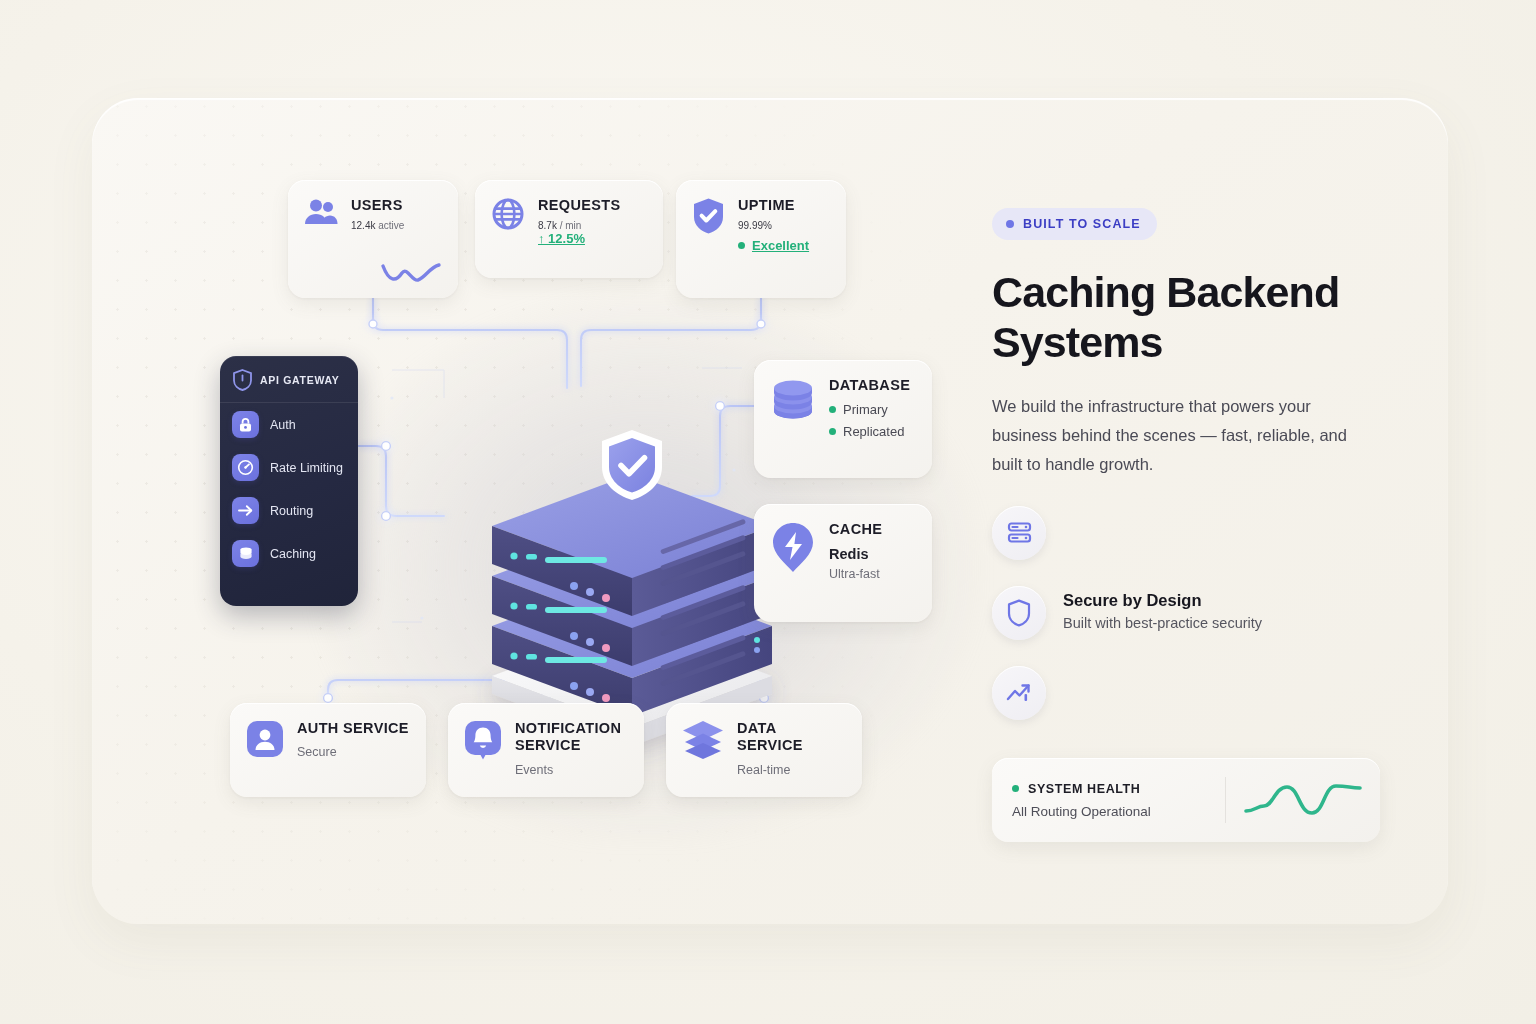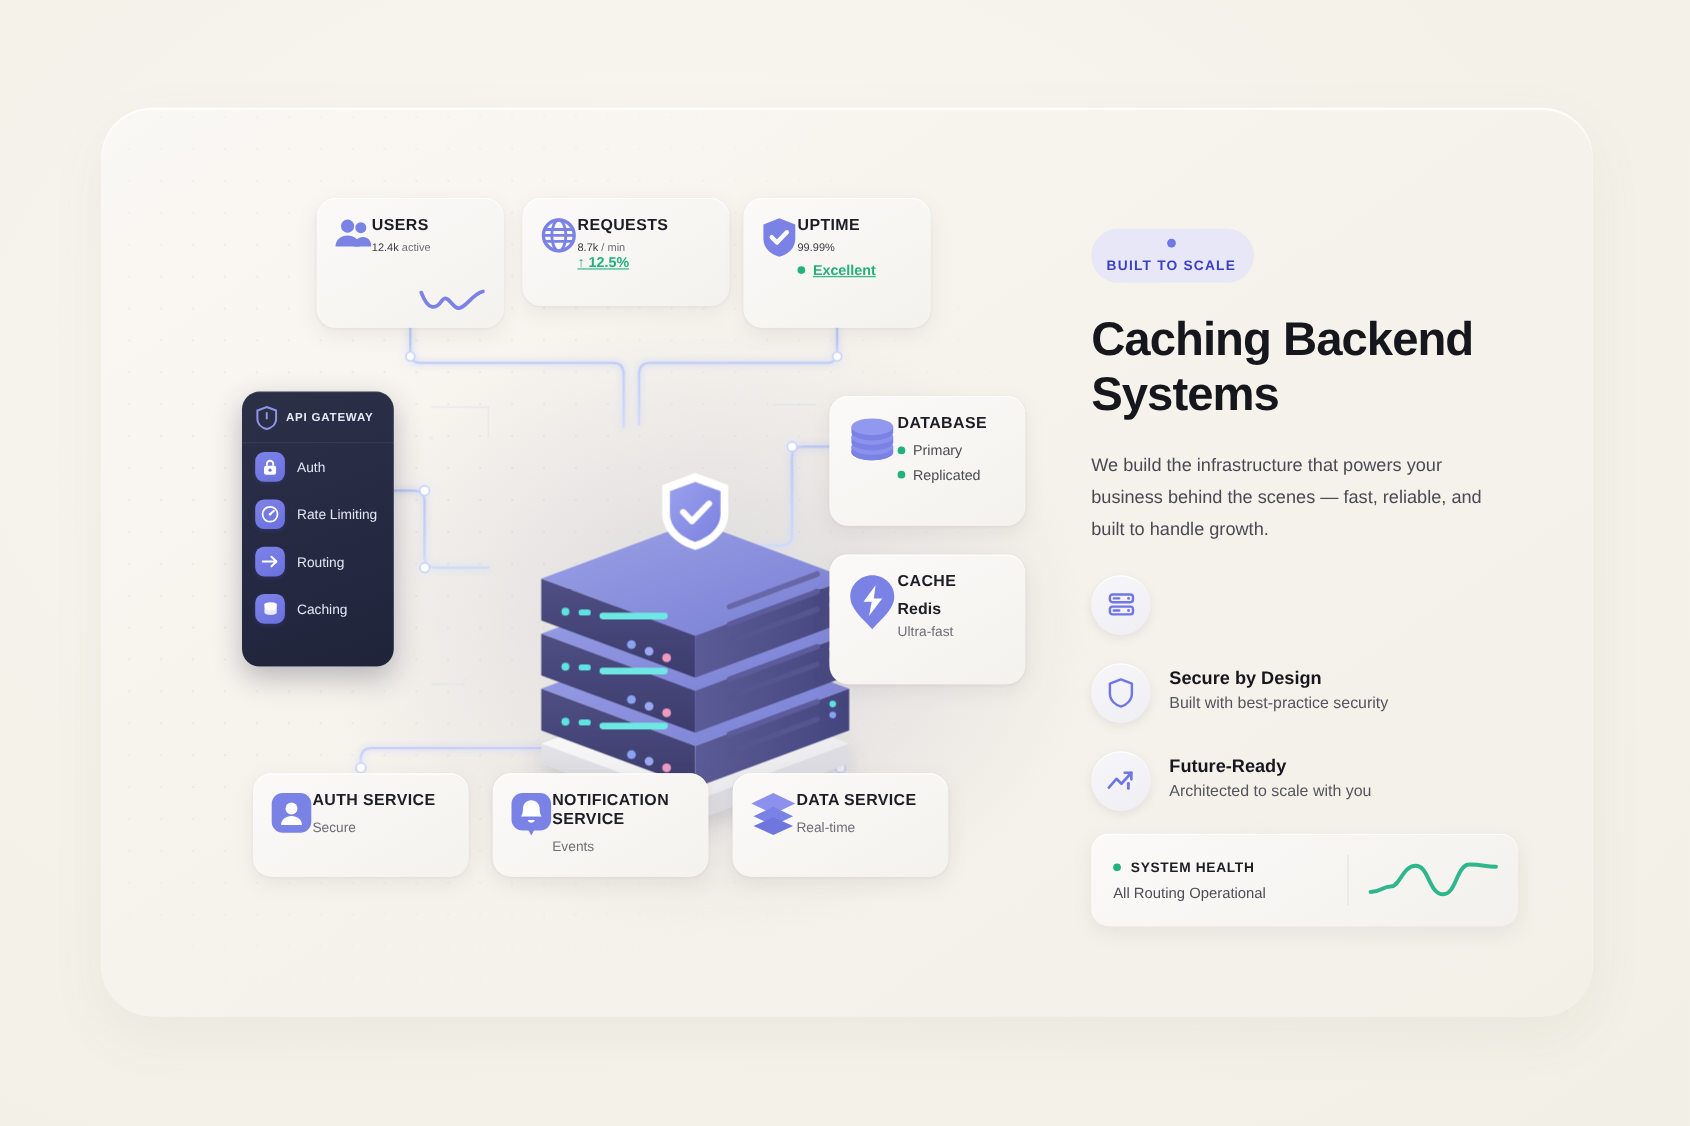--- a/index.html
+++ b/index.html
@@ -45,21 +45,21 @@
 
   
   .card {
     position: absolute;
     background: linear-gradient(150deg, #fbfaf8 0%, #f4f2ee 100%);
     border-radius: 17px;
     box-shadow: 0 1px 0 rgba(255,255,255,.95) inset,
                 0 6px 18px rgba(110,105,95,.10),
                 0 1px 3px rgba(110,105,95,.07);
   }
-  .card-inner { display: flex; align-items: flex-start; padding: 17px 16px; }
+  .card-inner { display: flex; align-items: flex-start; gap: 13px; padding: 17px 16px; }
   .ctitle {
     font-size: 14.5px; font-weight: 700; color: #1d1d28;
     letter-spacing: .35px; line-height: 1.2;
   }
   .csub { font-size: 10px; color: #3a3a44; margin-top: 6px; }
   .csub .dim { color: #6e6e78; }
   .cmeta { font-size: 12.5px; color: #6e6e78; margin-top: 5px; }
   .green { color: #23b07a; font-size: 13px; font-weight: 600; text-decoration: underline; }
   .gdot { width: 7px; height: 7px; border-radius: 50%; background: #23b07a; display: inline-block; }
 
@@ -104,21 +104,21 @@
   }
   .gw-lbl { font-size: 12.5px; color: #e3e5f2; }
 
   
   #server { position: absolute; left: 360px; top: 330px; width: 360px; height: 330px; }
 
   
   #right { position: absolute; left: 900px; top: 110px; width: 400px; }
   #badge {
     display: inline-flex; align-items: center; gap: 9px;
-    background: #e7e7f7; border-radius: 999px; padding: 9px 16px 9px 14px; flex-direction: column;
+    background: #e7e7f7; border-radius: 999px; padding: 9px 16px 9px 14px;
   }
   #badge .bdot { width: 8px; height: 8px; border-radius: 50%; background: #6f76e6; }
   #badge .btxt { font-size: 12.5px; font-weight: 700; letter-spacing: 1.1px; color: #3c3ec4; }
   h1#headline {
     font-size: 43px; line-height: 1.16; font-weight: 700;
     color: #16161d; letter-spacing: -.9px; margin-top: 28px;
   }
   #desc {
     margin-top: 24px; font-size: 16.5px; line-height: 1.78; color: #4a4a55; max-width: 372px;
   }
@@ -576,24 +576,20 @@
       </div>
 
       <div class="feat">
         <span class="feat-ico">
           <svg width="26" height="24" viewBox="0 0 26 24">
             <path d="M2 18 L9 10 L13.5 14.5 L22.5 4.5" fill="none" stroke="#6f76e6" stroke-width="2.4" stroke-linecap="round" stroke-linejoin="round"></path>
             <path d="M16.5 4.5h6v6" fill="none" stroke="#6f76e6" stroke-width="2.4" stroke-linecap="round" stroke-linejoin="round"></path>
             <rect x="18.5" y="13" width="2.6" height="7" rx="1.1" fill="#6f76e6"></rect>
           </svg>
         </span>
-        <div>
-          <div class="feat-t">Future-Ready</div>
-          <div class="feat-s">Architected to scale with you</div>
-        </div>
       </div>
     </div>
 
     <div id="health">
       <div class="left">
         <div class="hrow">
           <span class="gdot"></span>
           <span class="htitle">SYSTEM HEALTH</span>
         </div>
         <div class="hsub">All Routing Operational</div>

